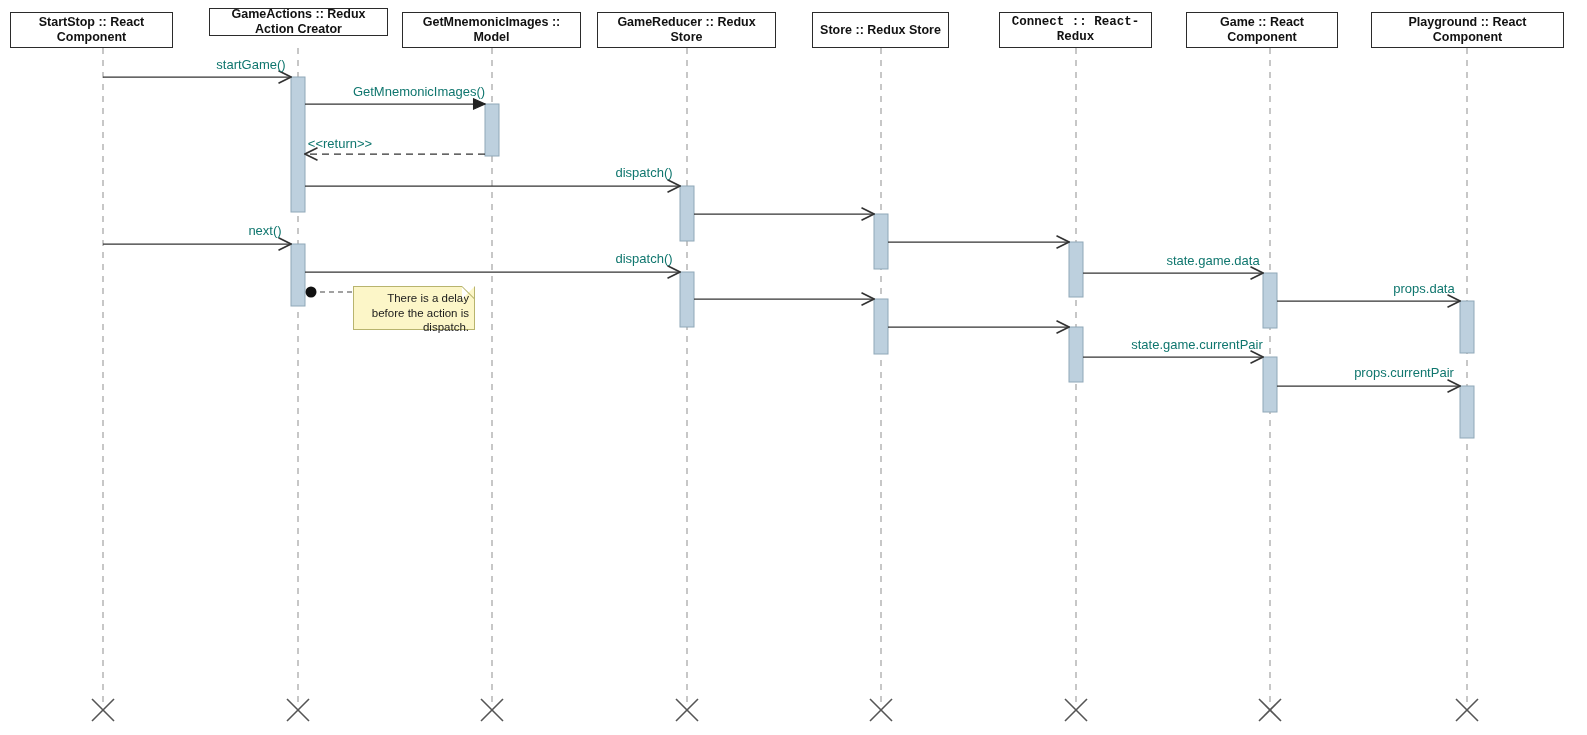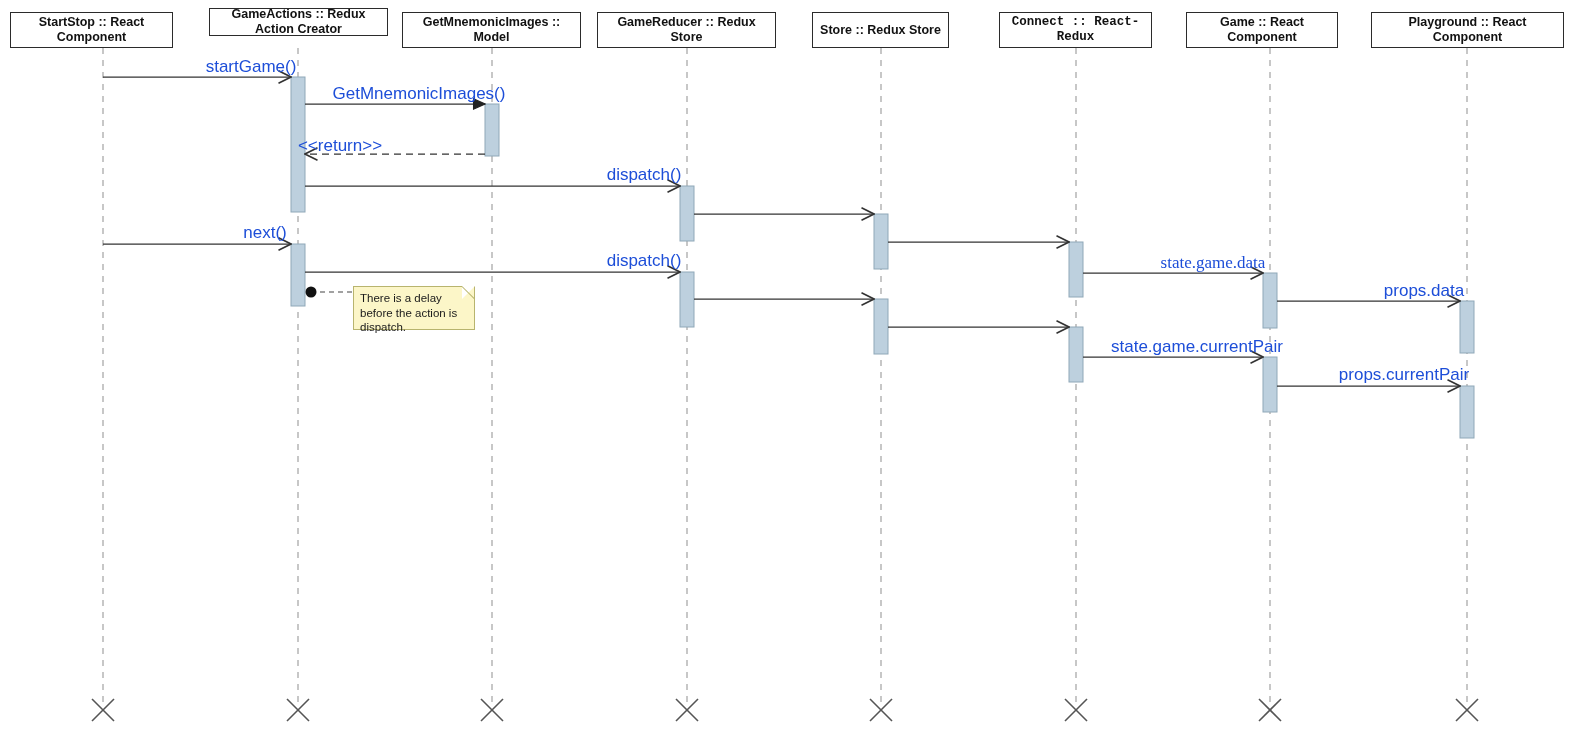--- a/index.html
+++ b/index.html
@@ -31,36 +31,37 @@
     justify-content: center;
     text-align: center;
     font-size: 12.5px;
     font-weight: bold;
     color: #111111;
     line-height: 1.2;
     padding: 2px 4px;
   }
   .msg-label {
     position: absolute;
-    font-size: 17px;
-    color: #1d4ed8;
+    font-size: 13px;
+    color: #0f766e;
     white-space: nowrap;
     line-height: 1;
   }
   .msg-label.center { transform: translateX(-50%); }
   .note-box {
     position: absolute;
     box-sizing: border-box;
     background: #fcf6c8;
     border: 1px solid #b8b46e;
     font-size: 11.5px;
     color: #1a1a1a;
     line-height: 1.28;
     padding: 4px 5px 11px 6px;
     white-space: pre-line;
+    text-align: right;
   }
   .note-fold {
     position: absolute;
     width: 0; height: 0;
     border-left: 13px solid #ffffff;
     border-bottom: 13px solid transparent;
     pointer-events: none;
   }
   .note-fold-edge {
     position: absolute;
@@ -160,21 +161,21 @@
       <div class="participant-box" style="left: 1186px; top: 12px; width: 152px; height: 36px;">Game :: React Component</div>
       <div class="participant-box" style="left: 1371px; top: 12px; width: 193px; height: 36px;">Playground :: React Component</div>
     </div>
   <div id="labels-layer">
       <div class="msg-label center" style="left: 251px; top: 58px;">startGame()</div>
       <div class="msg-label center" style="left: 419px; top: 85px;">GetMnemonicImages()</div>
       <div class="msg-label center" style="left: 340px; top: 137px;">&lt;&lt;return&gt;&gt;</div>
       <div class="msg-label center" style="left: 644px; top: 166px;">dispatch()</div>
       <div class="msg-label center" style="left: 265px; top: 224px;">next()</div>
       <div class="msg-label center" style="left: 644px; top: 252px;">dispatch()</div>
-      <div class="msg-label center" style="left: 1213px; top: 254px; font-family: Liberation Serif, serif;">state.game.data</div>
+      <div class="msg-label center" style="left: 1213px; top: 254px;">state.game.data</div>
       <div class="msg-label center" style="left: 1424px; top: 282px;">props.data</div>
       <div class="msg-label center" style="left: 1197px; top: 338px;">state.game.currentPair</div>
       <div class="msg-label center" style="left: 1404px; top: 366px;">props.currentPair</div>
     </div>
   <div id="notes-layer">
       <div class="note-box" style="left: 353px; top: 286px; width: 122px; height: 44px;">There is a delay before the action is dispatch.</div>
       <div class="note-fold" style="left: 462px; top: 286px;"></div>
       <div class="note-fold-edge" style="left: 462px; top: 286px;"></div>
     </div>
 

